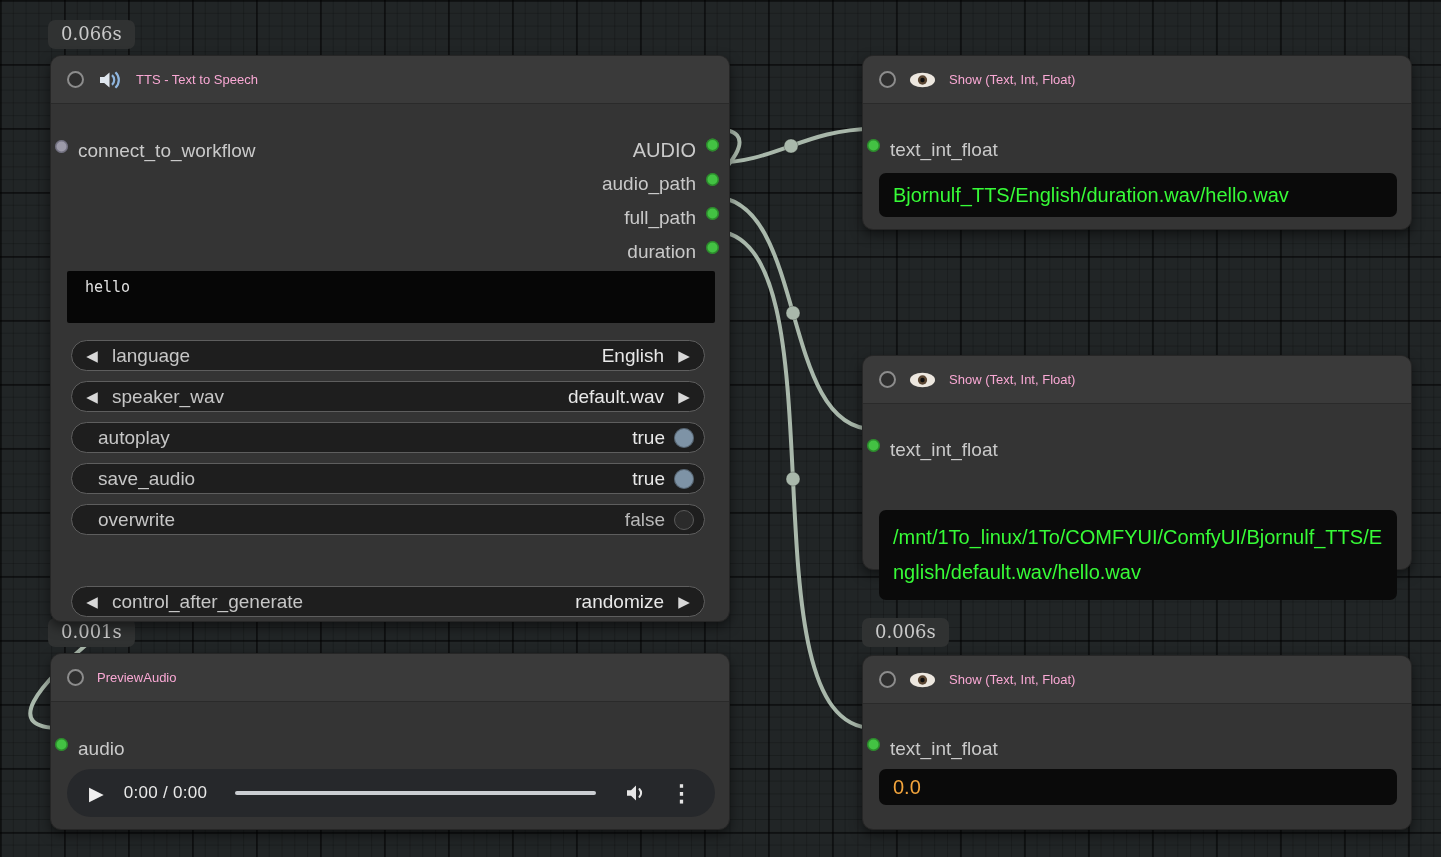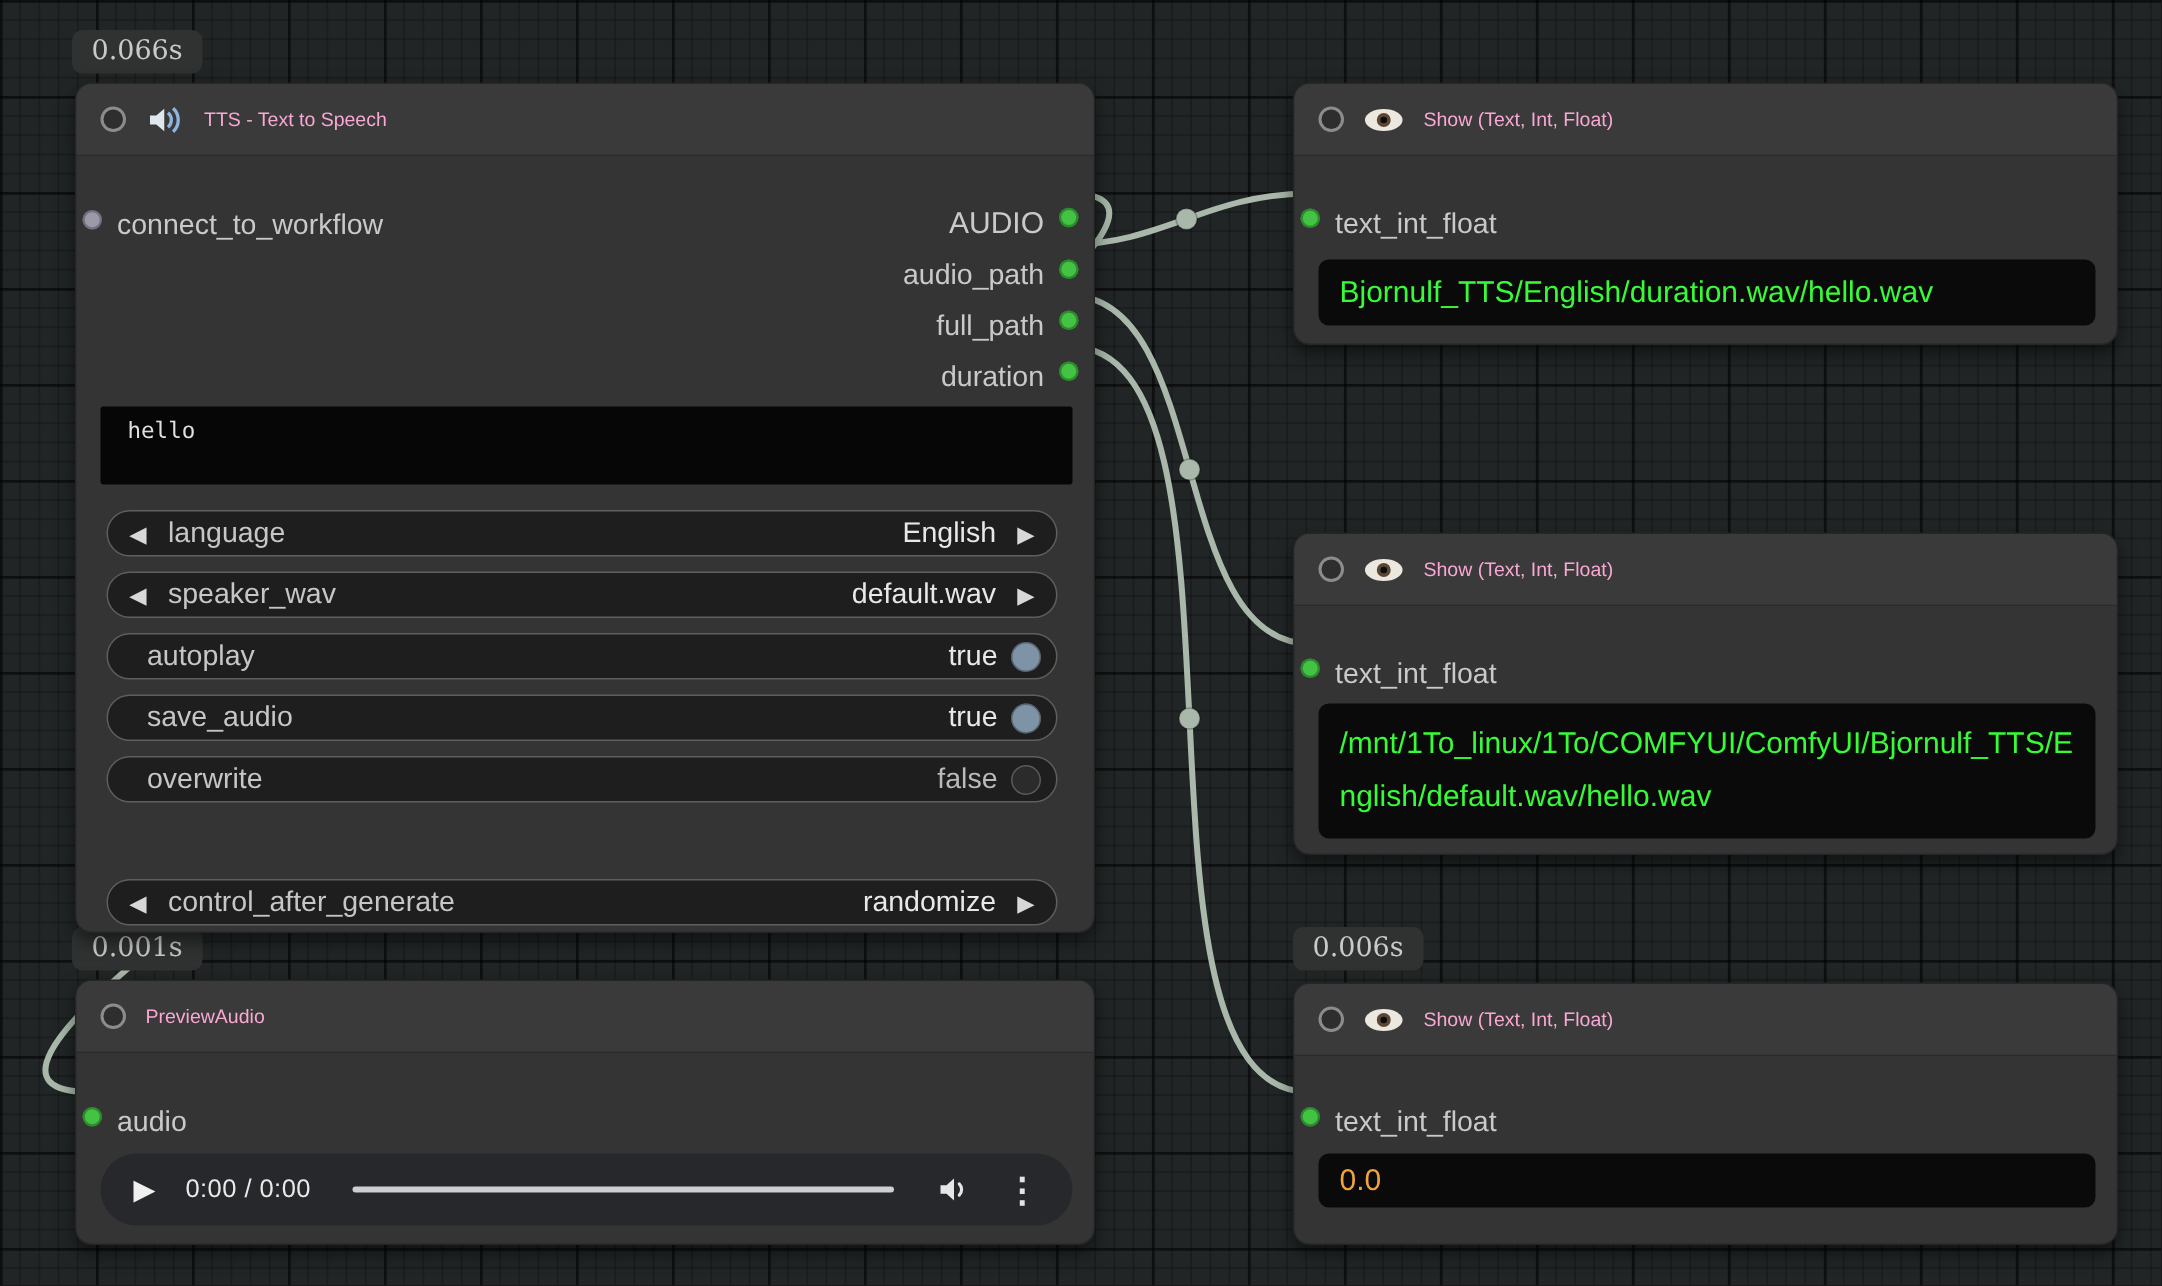--- a/index.html
+++ b/index.html
@@ -66,21 +66,21 @@
   .knob { width:20px; height:20px; border-radius:50%; margin-left:9px; flex:0 0 auto; }
   .knob.on  { background:#7e93a6; box-shadow:inset 0 0 0 1px rgba(0,0,0,.3); }
   .knob.off { background:#2b2b2b; border:1.5px solid #5a5a5a; }
 
   .value-box {
     position:absolute; left:16px; width:518px; background:#0a0a0a;
     border-radius:7px; font-size:20px; display:flex; align-items:center;
     padding:0 14px; overflow:hidden;
   }
   .value-box.wrap { word-break:break-all; line-height:35px; padding:10px 14px;
-                    display:block; }
+                    display:block;margin-top:41px; }
   .tgreen { color:#37fb37; }
   .torange { color:#f2a43c; }
 
   .player {
     position:absolute; left:16px; top:115px; width:648px; height:48px;
     background:#26282b; border-radius:24px; display:flex; align-items:center;
     padding:0 22px; color:#e9e9e9;
   }
   .play-btn { font-size:19px; color:#f0f0f0; margin-right:20px; cursor:pointer; }
   .time { font-size:17px; letter-spacing:.3px; white-space:nowrap; }

